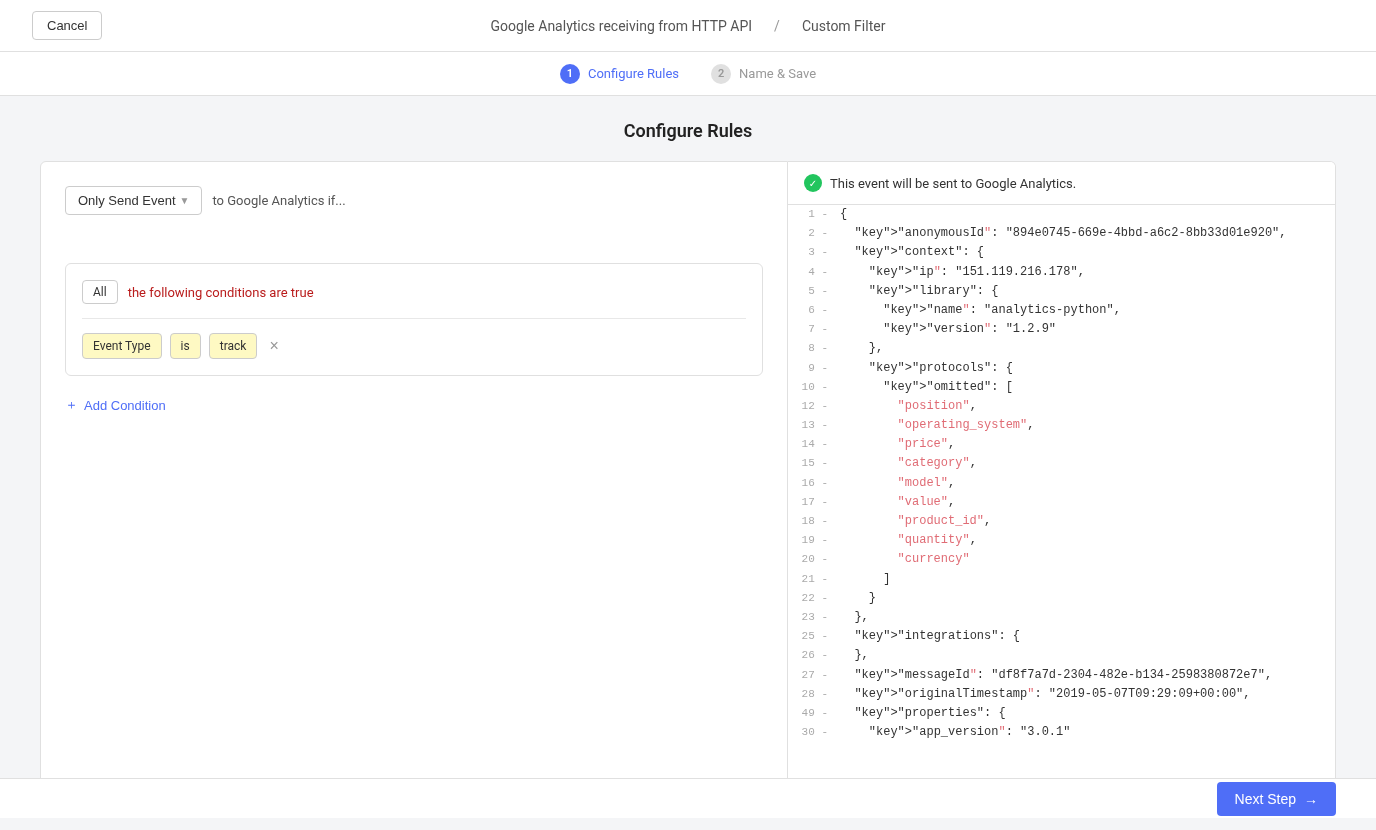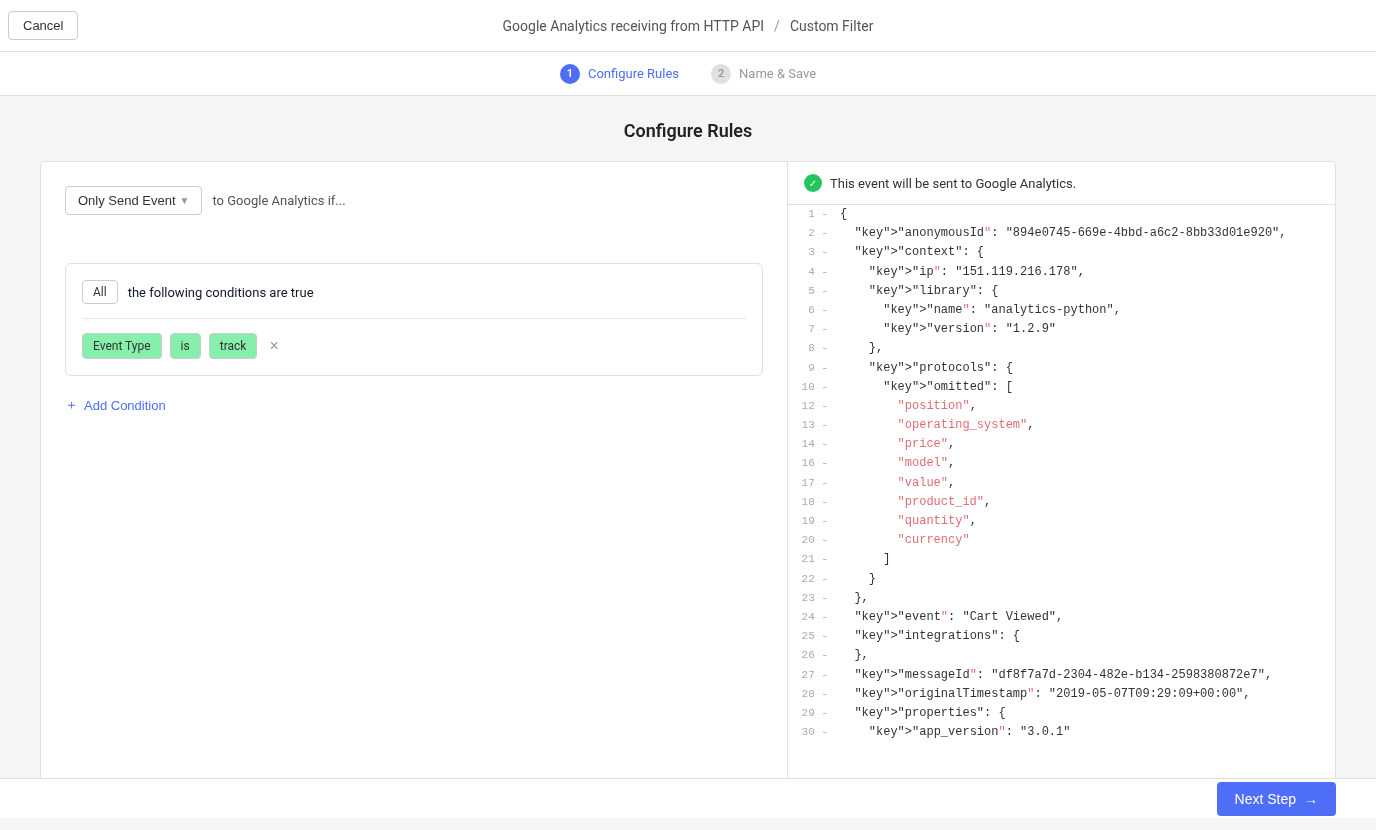--- a/index.html
+++ b/index.html
@@ -11,30 +11,30 @@
       height: 830px;
       overflow: hidden;
     }
     .header {
       background: #fff;
       border-bottom: 1px solid #e0e0e0;
       height: 52px;
       display: flex;
       align-items: center;
       justify-content: space-between;
-      padding: 0 8px;
+      padding: 0 32px;
       position: relative;
     }
     .header-center {
       position: absolute;
       left: 50%;
       transform: translateX(-50%);
       display: flex;
       align-items: center;
-      gap: 6px;
+      gap: 18px;
       font-size: 14px;
       color: #555;
     }
     .header-divider {
       color: #999;
       margin: 0 4px;
     }
     .cancel-btn {
       background: none;
       border: 1px solid #ccc;
@@ -154,33 +154,33 @@
     }
     .all-badge {
       border: 1px solid #ccc;
       border-radius: 4px;
       padding: 4px 10px;
       font-size: 12px;
       background: #fff;
     }
     .conditions-label {
       font-size: 13px;
-      color: #0f172a;
+      color: #b91c1c;
     }
     .condition-row {
       display: flex;
       align-items: center;
       gap: 8px;
     }
     .cond-tag {
       border: 1px solid #ccc;
       border-radius: 4px;
       padding: 5px 10px;
       font-size: 12px;
-      background: #86efac;
+      background: #fef9c3;
       color: #333;
     }
     .cond-remove {
       background: none;
       border: none;
       cursor: pointer;
       color: #999;
       font-size: 16px;
       padding: 0 4px;
     }
@@ -408,20 +408,24 @@
           </div>
           <div class="code-line">
             <span class="line-num">13 -</span>
             <span class="line-content">        <span class="str">"operating_system"</span>,</span>
           </div>
           <div class="code-line">
             <span class="line-num">14 -</span>
             <span class="line-content">        <span class="str">"price"</span>,</span>
           </div>
           <div class="code-line">
+            <span class="line-num">15 -</span>
+            <span class="line-content">        <span class="str">"category"</span>,</span>
+          </div>
+          <div class="code-line">
             <span class="line-num">16 -</span>
             <span class="line-content">        <span class="str">"model"</span>,</span>
           </div>
           <div class="code-line">
             <span class="line-num">17 -</span>
             <span class="line-content">        <span class="str">"value"</span>,</span>
           </div>
           <div class="code-line">
             <span class="line-num">18 -</span>
             <span class="line-content">        <span class="str">"product_id"</span>,</span>
@@ -440,41 +444,37 @@
           </div>
           <div class="code-line">
             <span class="line-num">22 -</span>
             <span class="line-content">    }</span>
           </div>
           <div class="code-line">
             <span class="line-num">23 -</span>
             <span class="line-content">  },</span>
           </div>
           <div class="code-line">
-            <span class="line-num">24 -</span>
-            <span class="line-content">  <span class="&lt;span">"key"</span>&gt;"event<span class="str">"</span>: "Cart Viewed",</span>
-          </div>
-          <div class="code-line">
             <span class="line-num">25 -</span>
             <span class="line-content">  <span class="&lt;span">"key"</span>&gt;"integrations": {</span>
           </div>
           <div class="code-line">
             <span class="line-num">26 -</span>
             <span class="line-content">  },</span>
           </div>
           <div class="code-line">
             <span class="line-num">27 -</span>
             <span class="line-content">  <span class="&lt;span">"key"</span>&gt;"messageId<span class="str">"</span>: "df8f7a7d-2304-482e-b134-2598380872e7",</span>
           </div>
           <div class="code-line">
             <span class="line-num">28 -</span>
             <span class="line-content">  <span class="&lt;span">"key"</span>&gt;"originalTimestamp<span class="str">"</span>: "2019-05-07T09:29:09+00:00",</span>
           </div>
           <div class="code-line">
-            <span class="line-num">29 -</span>
+            <span class="line-num">49 -</span>
             <span class="line-content">  <span class="&lt;span">"key"</span>&gt;"properties": {</span>
           </div>
           <div class="code-line">
             <span class="line-num">30 -</span>
             <span class="line-content">    <span class="&lt;span">"key"</span>&gt;"app_version<span class="str">"</span>: "3.0.1"</span>
           </div>
         </div>
     </div>
   </div>
 </div>

